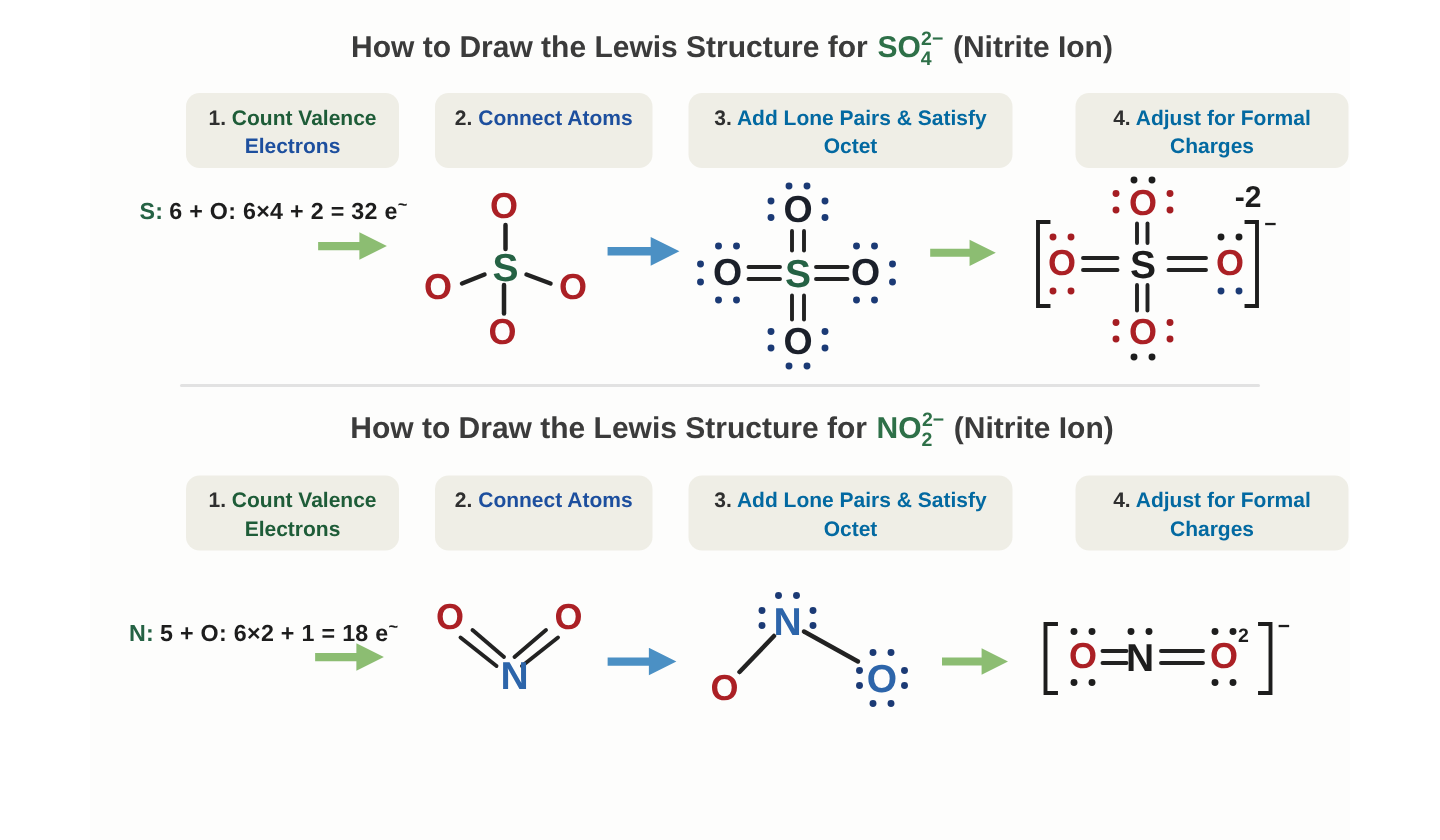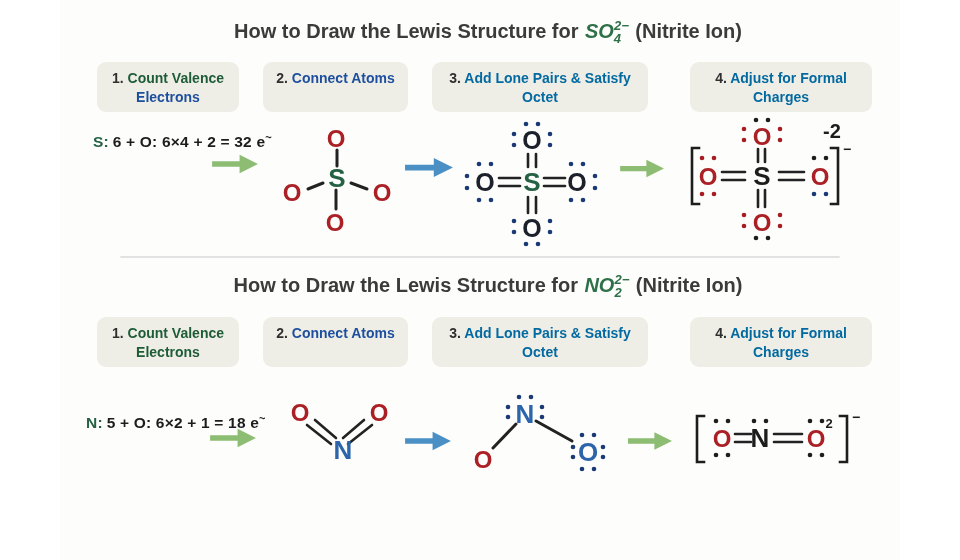--- a/index.html
+++ b/index.html
@@ -3,25 +3,25 @@
 <meta charset="utf-8">
 <style>
   html,body{margin:0;padding:0;background:#fff;}
   #stage{position:relative;width:960px;height:560px;background:#ffffff;overflow:hidden;
          font-family:"Liberation Sans",sans-serif;}
   .panel{position:absolute;left:60px;top:0;width:840px;height:560px;background:#fdfdfc;}
   .abs{position:absolute;}
   .title{width:960px;text-align:center;font-weight:bold;font-size:20px;color:#3b3b3b;white-space:nowrap;}
   .title .pre{margin-right:0.32em;padding-left:16px;}
   .title .suf{margin-left:0.32em;}
-  .chem{color:#2e7048;font-style:italic;}
+  .chem{color:#2e7048;}
   .chem .sub{font-size:13px;vertical-align:-5px;}
   .chem .sup{font-size:13px;vertical-align:8px;margin-left:-7px;}
   .step-box{background:#efeee6;border-radius:9px;text-align:center;font-weight:bold;
-            font-size:14px;line-height:19px;padding-top:7px;box-sizing:border-box;height:50px;}
+            font-size:14px;line-height:19px;padding-top:7px;box-sizing:border-box;height:50px;margin-left:27px;}
   .c-num{color:#2f2f2f;}
   .c-green{color:#1e5c38;}
   .c-blue{color:#1d4f9e;}
   .c-red{color:#0369a1;}
   .eline{font-weight:bold;font-size:15.5px;color:#1d1d1d;white-space:nowrap;letter-spacing:0.2px;}
   .eline .el{color:#256244;margin-right:0.25em;}
   .eline .esup{font-size:11px;vertical-align:6px;}
   .divider{height:2px;background:#e2e2e2;border-radius:2px;}
   svg{overflow:visible;}
   svg text{font-family:"Liberation Sans",sans-serif;font-weight:bold;text-anchor:middle;}

